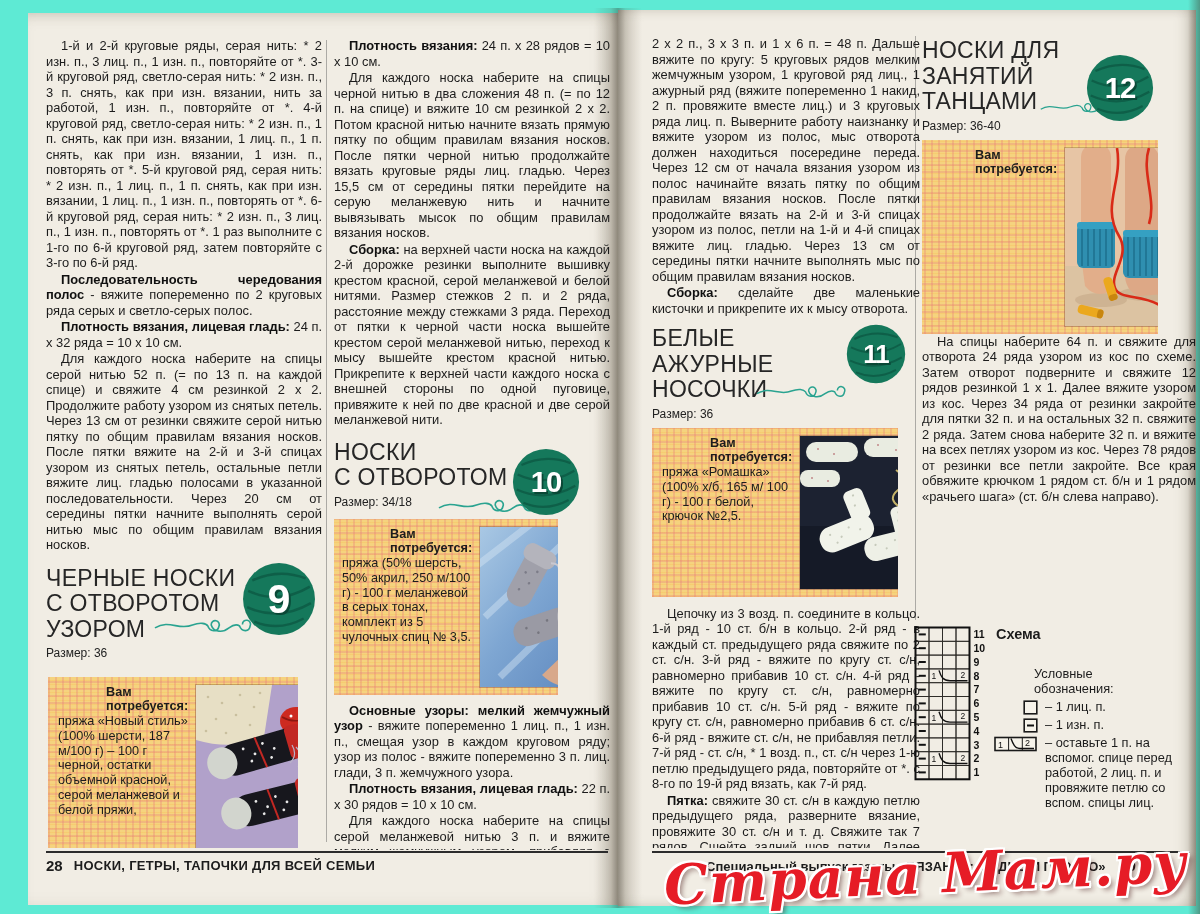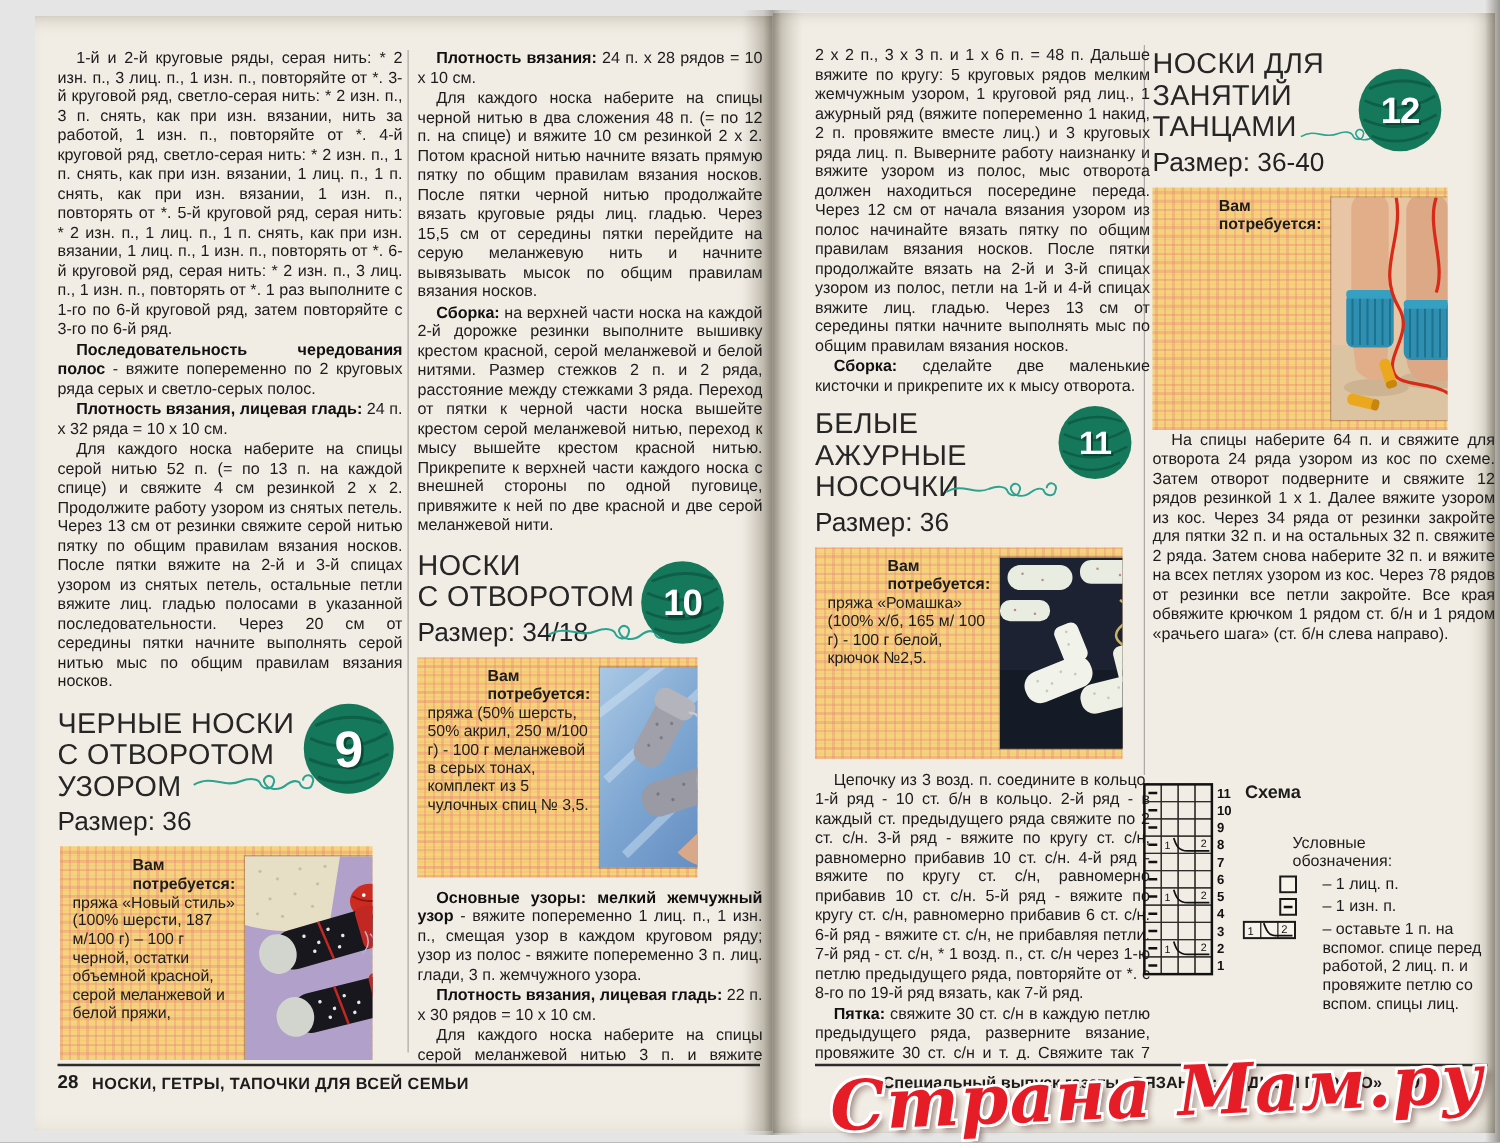--- a/index.html
+++ b/index.html
@@ -1,73 +1,73 @@
 <!DOCTYPE html>
 <html lang="ru"><head>
 <meta charset="utf-8">
 <style>
   html,body{margin:0;padding:0;background:#9d998f;}
   .scan{position:relative;width:1200px;height:914px;margin:0 auto;overflow:hidden;
-        background:#e5e5e5;font-family:"Liberation Sans",sans-serif;color:#1c1c1c;}
+        background:#5eead4;font-family:"Liberation Sans",sans-serif;color:#1c1c1c;}
   .page{position:absolute;background:#f1ede4;}
   .page-l{left:28px;top:13px;width:590px;height:892px;
           box-shadow:inset -16px 0 22px -14px rgba(80,70,50,.5), inset 0 10px 18px -14px rgba(80,70,50,.35);}
   .page-r{left:618px;top:10px;width:578px;height:896px;
           box-shadow:inset 14px 0 20px -12px rgba(80,70,50,.45), inset -12px 0 16px -8px rgba(90,80,60,.55);}
   .gutter{position:absolute;left:594px;top:8px;width:48px;height:900px;z-index:1;
           background:linear-gradient(90deg,rgba(70,60,40,0),rgba(70,60,40,.16) 35%,rgba(45,38,25,.34) 50%,rgba(70,60,40,.14) 65%,rgba(70,60,40,0));}
   .edge-r{position:absolute;left:1188px;top:0;width:12px;height:914px;z-index:1;
           background:linear-gradient(90deg,rgba(60,55,40,0),rgba(60,55,40,.45));}
   .vline{position:absolute;width:1px;background:rgba(70,70,70,.4);z-index:2;}
 
   .col{position:absolute;z-index:3;overflow:hidden;}
   .body{font-size:12.9px;line-height:15.5px;text-align:justify;margin:0 0 1px 0;}
   .ind{text-indent:15px;}
   .body b{font-weight:bold;color:#101010;}
 
   .phead{position:relative;margin:11px 0 7px 0;}
   .ph-title{font-size:23px;line-height:25.5px;white-space:pre-line;letter-spacing:.3px;color:#262626;}
-  .ph-size{font-size:21px;margin-top:4px;color:#222;}
+  .ph-size{font-size:12px;margin-top:4px;color:#222;}
   .ball{position:absolute;}
   .ball .num{font:bold 40px "Liberation Sans",sans-serif;fill:#ffffff;text-anchor:middle;}
   .ball .num-sh{font:bold 40px "Liberation Sans",sans-serif;fill:#0a4836;text-anchor:middle;}
   .ball.two .num,.ball.two .num-sh{font-size:31px;letter-spacing:-1px;}
   .yarn{fill:none;stroke:#0c5943;stroke-width:2.4;opacity:.8;}
   .squig{position:absolute;}
 
   .ybox{position:relative;overflow:hidden;padding:8px 9px 6px 10px;box-sizing:border-box;
         background-color:#f5d37e;
         background-image:
           repeating-linear-gradient(90deg,rgba(231,122,122,.30) 0 2px,rgba(255,255,255,0) 2px 7px),
           repeating-linear-gradient(0deg,rgba(231,122,122,.30) 0 2px,rgba(255,255,255,0) 2px 7px),
           repeating-linear-gradient(0deg,rgba(248,190,90,.35) 0 1px,rgba(255,255,255,0) 1px 4px);}
   .ybox-grid{display:grid;grid-template-columns:1fr auto;column-gap:8px;}
   .ybox-text{font-size:12.7px;line-height:14.8px;}
   .ybox-text b{display:block;margin-left:48px;}
   .photo{display:block;outline:1px solid rgba(60,40,20,.25);}
 
   .footer{position:absolute;z-index:4;border-top:2px solid #2c2c2c;padding-top:4px;font-weight:bold;}
-  .footer-l{left:46px;top:851px;width:562px;display:flex;gap:11px;align-items:flex-end;}
+  .footer-l{left:46px;top:851px;width:562px;display:flex;gap:11px;align-items:center;}
   .footer-l .fnum{font-size:15px;}
   .footer-l .ftitle{font-size:13px;letter-spacing:.3px;}
   .footer-r{left:652px;top:851px;width:538px;text-align:center;font-size:13px;}
   .footer-r .fnum{font-size:15px;margin-left:10px;}
 
   .watermark{position:absolute;left:664px;top:841px;z-index:60;white-space:nowrap;
              font-family:"DejaVu Serif",serif;font-style:italic;font-weight:bold;font-size:55px;
              color:#e61c26;transform:rotate(-2.5deg);letter-spacing:1px;
              text-shadow:2px 0 0 #fff,-2px 0 0 #fff,0 2px 0 #fff,0 -2px 0 #fff,
                          2px 2px 0 #fff,-2px -2px 0 #fff,2px -2px 0 #fff,-2px 2px 0 #fff,
                          4px 4px 5px rgba(60,10,10,.45);}
 
   .schema{position:absolute;left:912px;top:622px;width:286px;height:192px;z-index:3;}
   .schema-label{position:absolute;left:84px;top:4px;font-weight:bold;font-size:14.5px;}
   .legend{position:absolute;left:80px;top:44px;width:200px;font-size:12.8px;line-height:15px;font-weight:normal;}
   .legend-title{margin-left:42px;white-space:pre-line;margin-bottom:3px;}
-  .legend-row{display:grid;grid-template-columns:46px 1fr;column-gap:20px;margin-bottom:2px;}
+  .legend-row{display:grid;grid-template-columns:46px 1fr;column-gap:7px;margin-bottom:2px;}
   .legend-sym{display:flex;justify-content:flex-end;align-items:flex-start;padding-top:1px;}
 </style>
 </head>
 <body>
 
 <div class="scan">
   <div class="page page-l"></div>
   <div class="page page-r"></div>
 
   <div class="vline" style="left:326px;top:40px;height:802px;"></div>

